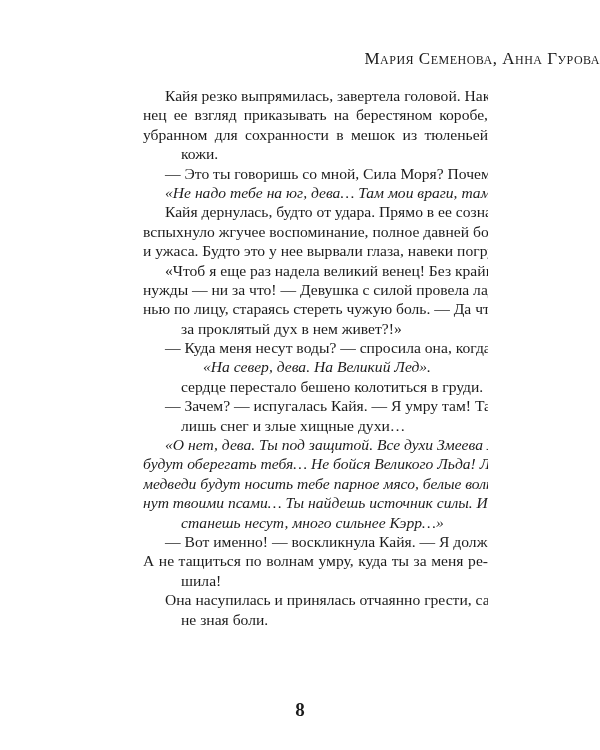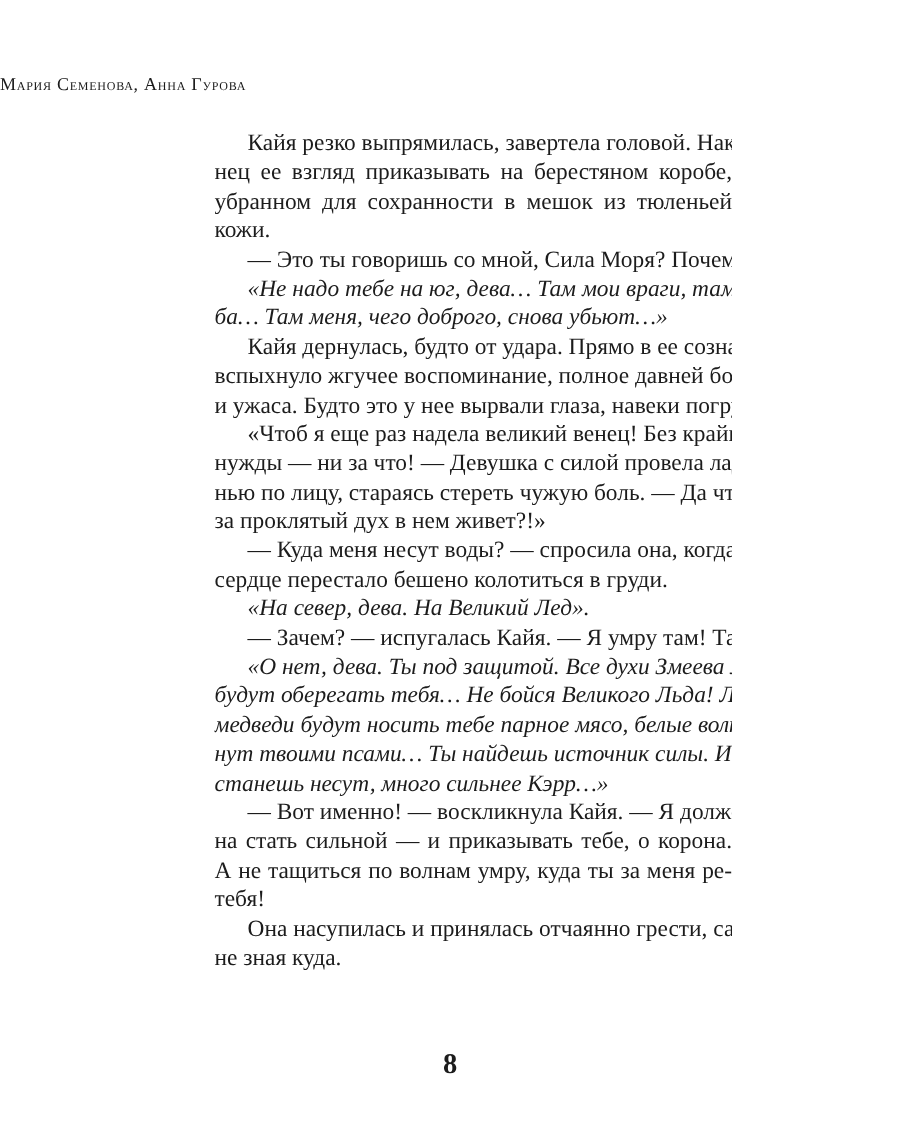--- a/index.html
+++ b/index.html
@@ -2,68 +2,67 @@
 <html><head>
 <meta charset="utf-8">
 <style>
   html, body { margin:0; padding:0; }
   body {
     width:600px; height:750px; background:#ffffff; overflow:hidden;
     font-family: "Liberation Serif", "DejaVu Serif", serif; color:#1c1c1c;
   }
   .page { position:relative; width:600px; height:750px; }
   .header {
-    position:absolute; top:49px; left:0; width:600px; text-align:left;
-    font-size:12px; font-variant:small-caps; letter-spacing:0.5px; color:#1a1a1a;
+    position:absolute; top:49px; left:0; width:600px; text-align:right;
+    font-size:17px; font-variant:small-caps; letter-spacing:0.5px; color:#1a1a1a;
   }
   .body-text {
     position:absolute; top:86px; left:143px; width:345px;
   }
   .line {
     height:19.4px; line-height:19.4px; font-size:15.6px; white-space:nowrap;
     text-align:justify; text-align-last:justify; overflow:hidden;
   }
-  .line.last { text-align-last:left; }
+  .line.last { text-align-last:left;margin-left:38px; }
   .line.indent { padding-left:22px; }
   .line.italic { font-style:italic; }
   .page-number {
     position:absolute; top:699px; left:0; width:600px; text-align:center;
     font-size:19px; font-weight:bold;
   }
 </style>
 </head>
 <body>
 
 <div class="page">
   <div class="header">Мария Семенова, Анна Гурова</div>
   <div class="body-text" id="body-text">
       <div class="line indent">Кайя резко выпрямилась, завертела головой. Нако-</div>
       <div class="line">нец ее взгляд приказывать на берестяном коробе,</div>
       <div class="line">убранном для сохранности в мешок из тюленьей</div>
       <div class="line last">кожи.</div>
       <div class="line indent">— Это ты говоришь со мной, Сила Моря? Почему</div>
       <div class="line indent italic">«Не надо тебе на юг, дева… Там мои враги, там я сла-</div>
-      <div class="line italic last">ба… Там меня, чего доброго, снова убьют…»</div>
       <div class="line indent">Кайя дернулась, будто от удара. Прямо в ее сознании</div>
       <div class="line">вспыхнуло жгучее воспоминание, полное давней боли</div>
       <div class="line">и ужаса. Будто это у нее вырвали глаза, навеки погрузив</div>
       <div class="line indent">«Чтоб я еще раз надела великий венец! Без крайней</div>
       <div class="line">нужды — ни за что! — Девушка с силой провела ладо-</div>
       <div class="line">нью по лицу, стараясь стереть чужую боль. — Да что же</div>
       <div class="line last">за проклятый дух в нем живет?!»</div>
       <div class="line indent">— Куда меня несут воды? — спросила она, когда</div>
+      <div class="line indent italic last">«На север, дева. На Великий Лед».</div>
       <div class="line last">сердце перестало бешено колотиться в груди.</div>
-      <div class="line indent italic last">«На север, дева. На Великий Лед».</div>
       <div class="line indent">— Зачем? — испугалась Кайя. — Я умру там! Там</div>
+      <div class="line last">лишь снег и злые хищные духи…</div>
       <div class="line indent italic">«О нет, дева. Ты под защитой. Все духи Змеева моря</div>
       <div class="line italic">будут оберегать тебя… Не бойся Великого Льда! Ледяные</div>
       <div class="line italic">медведи будут носить тебе парное мясо, белые волки ста-</div>
       <div class="line italic">нут твоими псами… Ты найдешь источник силы. И там</div>
       <div class="line italic last">станешь несут, много сильнее Кэрр…»</div>
       <div class="line indent">— Вот именно! — воскликнула Кайя. — Я долж-</div>
-      <div class="line">на стать сильной — и приказывать тебе, о корона.</div>
       <div class="line">А не тащиться по волнам умру, куда ты за меня ре-</div>
-      <div class="line last">тебя!</div>
+      <div class="line last">шила!</div>
       <div class="line indent">Она насупилась и принялась отчаянно грести, сама</div>
-      <div class="line last">не зная куда.</div>
+      <div class="line last">не зная боли.</div>
     </div>
   <div class="page-number">8</div>
 </div>
 
 </body></html>

